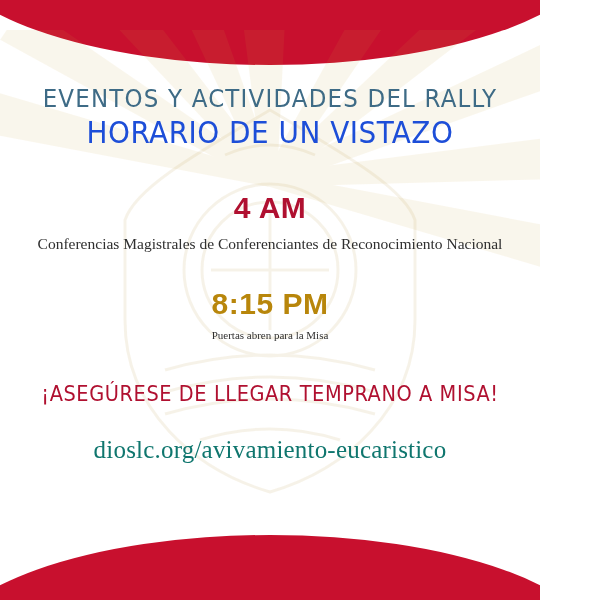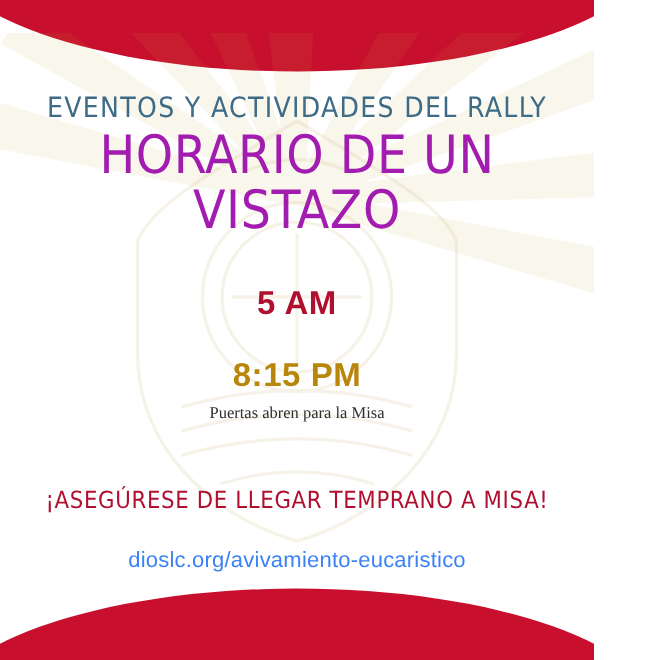--- a/index.html
+++ b/index.html
@@ -83,23 +83,23 @@
     letter-spacing: 1.2px;
     color: #3e6b86;
     font-weight: 400;
     text-transform: uppercase;
     line-height: 1.1;
   }
 
   .headline {
     margin-top: 4px;
     font-family: "DejaVu Sans Condensed", "Liberation Sans", sans-serif;
-    font-size: 48px;
+    font-size: 31px;
     letter-spacing: 0.5px;
-    color: #a21caf;
+    color: #1d4ed8;
     font-weight: 400;
     text-transform: uppercase;
     line-height: 1.05;
   }
 
   .time {
     font-family: "Liberation Sans", sans-serif;
     font-weight: bold;
     color: #b01030;
     letter-spacing: 0.5px;
@@ -122,40 +122,40 @@
     line-height: 1.45;
   }
   .detail-lines .line {
     display: block;
   }
 
   .detail-single {
     margin-top: 7px;
     color: #2f2f2f;
     font-family: "Liberation Serif", serif;
-    font-size: 15px;
+    font-size: 11px;
     line-height: 1.4;
   }
 
   .cta {
-    margin-top: 56px;
+    margin-top: 38px;
     font-family: "DejaVu Sans Condensed", "Liberation Sans", sans-serif;
     font-size: 21.5px;
     letter-spacing: 0.6px;
     color: #b01030;
     text-transform: uppercase;
     font-weight: 400;
   }
 
   .url {
     display: inline-block;
     margin-top: 30px;
-    font-family: Liberation Sans, sans-serif;
-    font-size: 20px;
-    color: #3b82f6;
+    font-family: Liberation Serif, serif;
+    font-size: 25px;
+    color: #0f766e;
     letter-spacing: 0.2px;
     text-decoration: none;
   }
 </style>
 </head>
 <body>
 
 <div id="poster">
 
   <div class="band-top"></div>
@@ -191,22 +191,23 @@
       <path d="M95 340 Q165 318 235 340"></path>
       <path d="M120 55 Q165 35 210 55"></path>
     </g>
   </svg>
 
   <div class="content">
 
     <div class="eyebrow">EVENTOS Y ACTIVIDADES DEL RALLY</div>
     <div class="headline">HORARIO DE UN VISTAZO</div>
 
-    <div class="time time-1">5 AM</div>
+    <div class="time time-1">4 AM</div>
     <div class="detail-lines">
+      <span class="line">Conferencias Magistrales de Conferenciantes de Reconocimiento Nacional</span>
     </div>
 
     <div class="time time-2">8:15 PM</div>
     <div class="detail-single">Puertas abren para la Misa</div>
 
     <div class="cta">¡ASEGÚRESE DE LLEGAR TEMPRANO A MISA!</div>
 
     <a class="url" href="#">dioslc.org/avivamiento-eucaristico</a>
 
   </div>

